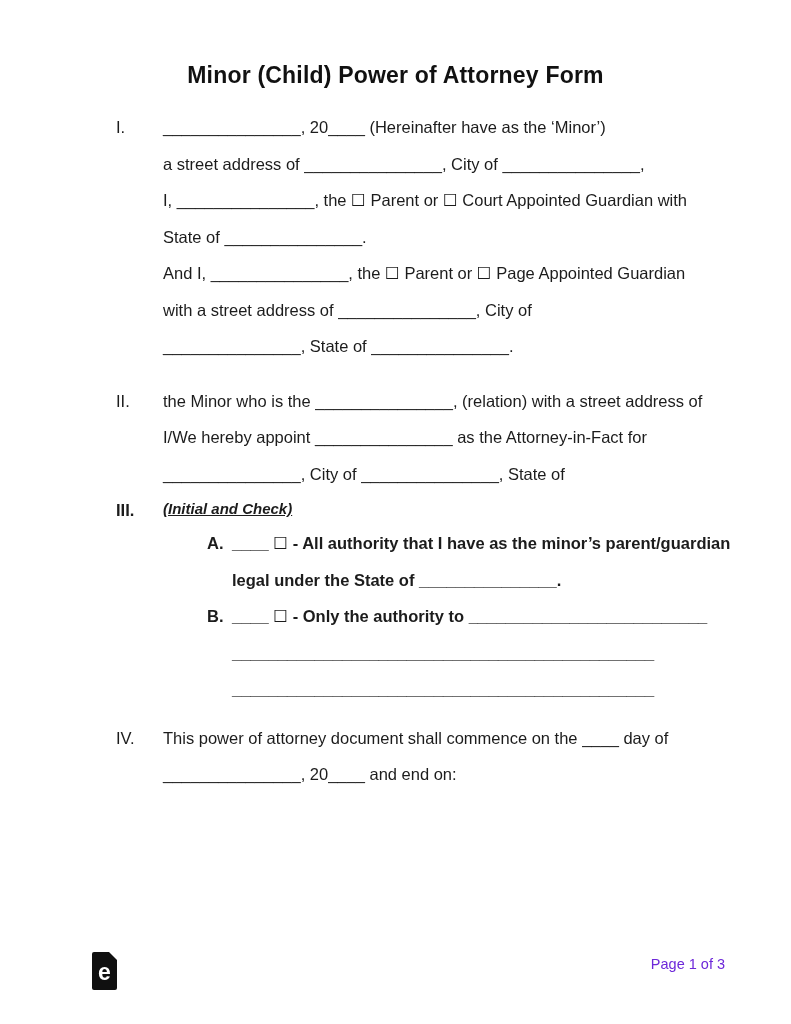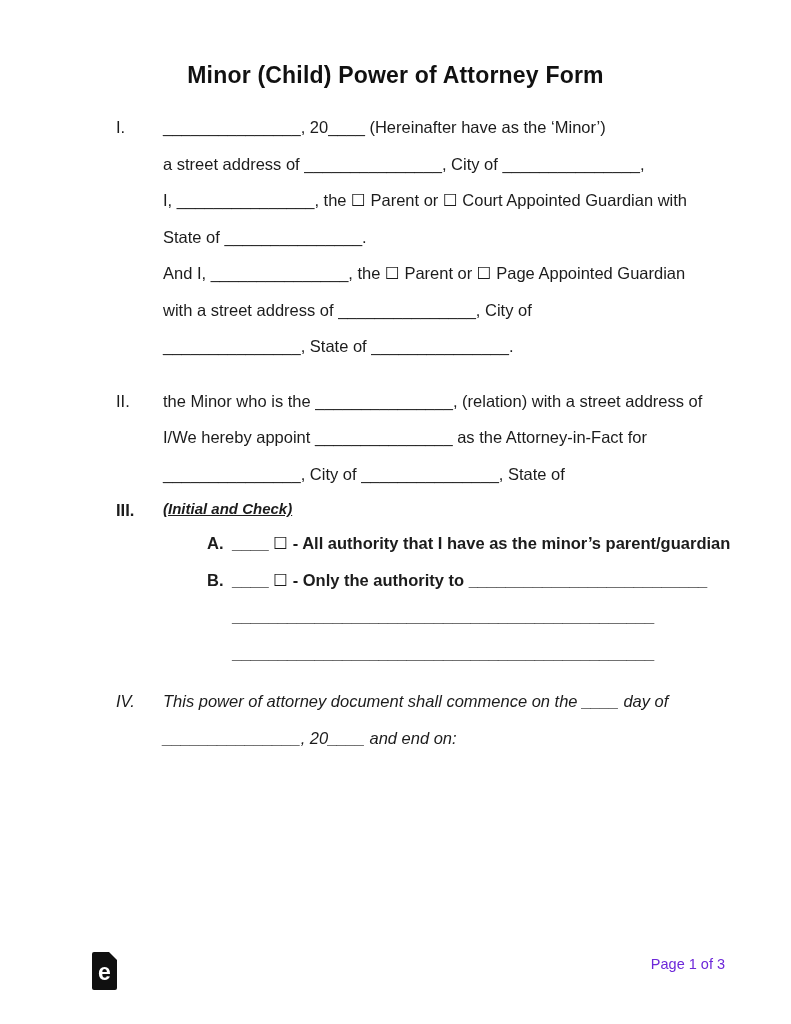--- a/index.html
+++ b/index.html
@@ -29,21 +29,21 @@
     font-size: 16.5px;
   }
   .section {
     display: grid;
     grid-template-columns: 47px 1fr;
     align-items: start;
   }
   .section-1 { margin-top: 19px; }
   .section-2 { margin-top: 18px; }
   .section-3 { margin-top: 0; font-weight: bold; }
-  .section-4 { margin-top: 12px; font-style: italic; }
+  .section-4 { margin-top: 12px; }
   .num {
     line-height: 36.5px;
     white-space: nowrap;
   }
   .line {
     line-height: 36.5px;
     white-space: nowrap;
   }
   .em-note {
     font-style: italic;
@@ -135,20 +135,21 @@
 
     <div class="section section-3">
       <div class="num">III.</div>
       <div>
         <p class="small-note">(Initial and Check)</p>
         <div class="items">
           <div class="item">
             <div class="item-label">A.</div>
             <div>
               <p class="line">____ ☐ - All authority that I have as the minor’s parent/guardian</p>
+              <p class="line">legal under the State of _______________.</p>
             </div>
           </div>
           <div class="item">
             <div class="item-label">B.</div>
             <div>
               <p class="line">____ ☐ - Only the authority to __________________________</p>
               <p class="line">______________________________________________</p>
               <p class="line">______________________________________________</p>
             </div>
           </div>

